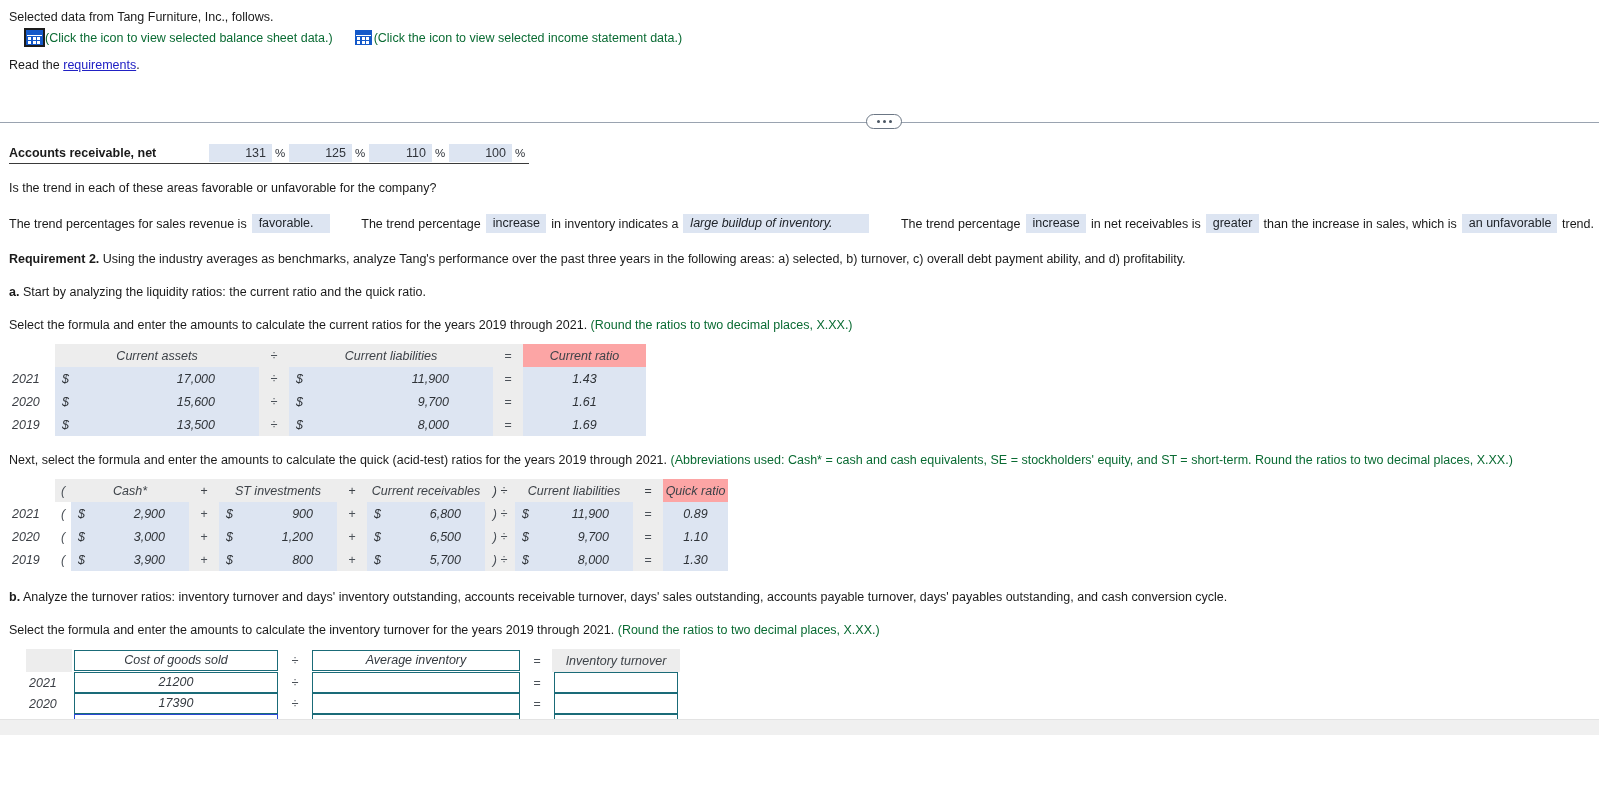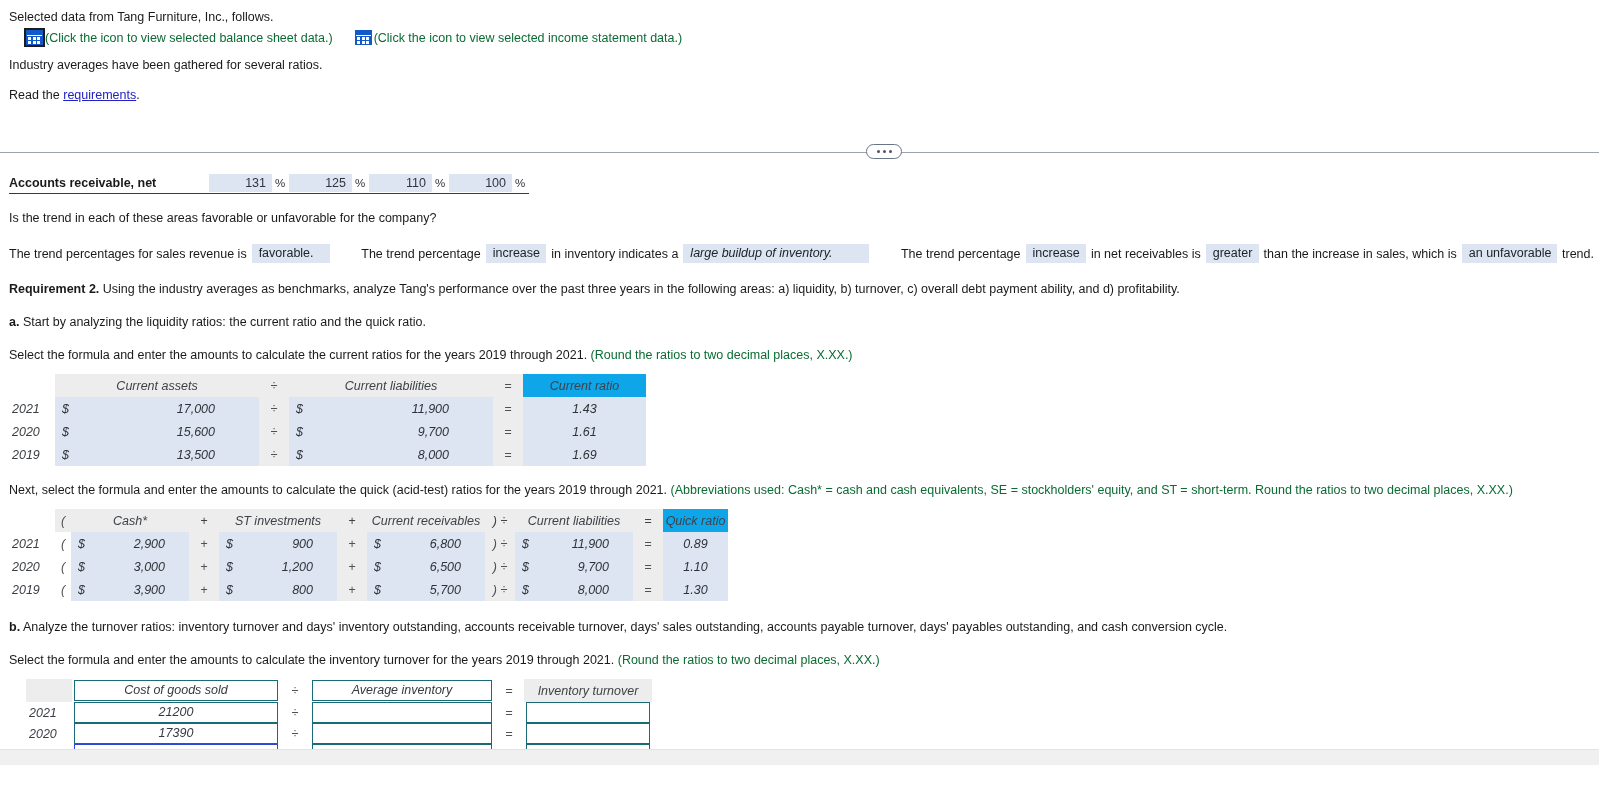--- a/index.html
+++ b/index.html
@@ -127,21 +127,21 @@
     border-collapse: collapse;
     margin-left: 9px;
     margin-top: 10px;
     color: #2f3338;
     font-size: 12.5px;
     font-style: italic;
   }
   table.ftable td, table.ftable th { padding: 0; font-weight: normal; }
   .yr { width: 46px; text-align: left; padding-left: 3px !important; height: 23px; color: #3a3e44; }
   .hdr { background: #ededed; height: 23px; text-align: center; color: #3d4248; }
-  .hdr.blue { background: #0ea5e9; }
+  .hdr.blue { background: #fca5a5; }
   .cell { background: #dde5f2; height: 23px; }
   .cell.op { background: #ededed; text-align: center; width: 30px; color: #4b5158; }
   .dollar { text-align: left; padding-left: 7px !important; width: 26px; }
   .amt { text-align: right; padding-right: 44px !important; }
   .res { background: #dde5f2; text-align: center; }
   .paren { background: #ffffff; text-align: center; width: 16px; color: #4b5158; }
   .hdr-paren { background: #ededed; text-align: center; width: 16px; color: #4b5158; }
 
   
   .t1-assets { width: 204px; }
@@ -169,21 +169,21 @@
   .ihdr-cell { padding: 0 2px !important; }
   .ibox {
     border: 1.5px solid #1a6b78;
     background: #ffffff;
     height: 21px; line-height: 18px;
     text-align: center;
     color: #343a40;
     cursor: pointer;
   }
   .ibox.hdrbox { width: 204px; }
-  .ibox.hdrbox2 { width: 180px; }
+  .ibox.hdrbox2 { width: 208px; }
   .ibox.small { width: 124px; }
   .ibox.val { text-align: center; }
   .ibox.focused {
     border: 1.5px solid #2b49d4;
     text-align: right;
     padding-right: 4px;
   }
   .iop { text-align: center; width: 30px; color: #4b5158; }
   .ihdr-plain { background: #ededed; height: 23px; text-align: center; color: #3d4248; width: 124px; }
   .iyr { width: 46px; padding-left: 3px !important; color: #3a3e44; }
@@ -208,21 +208,20 @@
     <div class="line">Selected data from Tang Furniture, Inc., follows.</div>
 
     <div class="icon-row">
       <span class="gridicon focused"></span>
       <span class="green">(Click the icon to view selected balance sheet data.)</span>
       <span class="icon-gap"></span>
       <span class="gridicon"></span>
       <span class="green">(Click the icon to view selected income statement data.)</span>
     </div>
 
-    <div class="line sp">Industry averages have been gathered for several ratios.</div>
 
 
     <div class="line sp">
       <span>Read the </span><span class="link">requirements</span><span>.</span>
     </div>
   </div>
 
   <div class="sep-wrap">
     <div class="sep-line"></div>
     <div class="pill">
@@ -268,21 +267,21 @@
     <span>The trend percentage</span>
     <span class="blank w4">increase</span>
     <span>in net receivables is</span>
     <span class="blank w5">greater</span>
     <span>than the increase in sales, which is</span>
     <span class="blank w6">an unfavorable</span>
     <span>trend.</span>
   </div>
 
   <div class="txt m2">
-    <span class="bold">Requirement 2.</span><span> Using the industry averages as benchmarks, analyze Tang's performance over the past three years in the following areas: a) liquidity, b) turnover, c) overall debt payment ability, and d) profitability.</span>
+    <span class="bold">Requirement 2.</span><span> Using the industry averages as benchmarks, analyze Tang's performance over the past three years in the following areas: a) selected, b) turnover, c) overall debt payment ability, and d) profitability.</span>
   </div>
 
   <div class="txt m1">
     <span class="bold">a.</span><span> Start by analyzing the liquidity ratios: the current ratio and the quick ratio.</span>
   </div>
 
   <div class="txt m1">
     <span>Select the formula and enter the amounts to calculate the current ratios for the years 2019 through 2021.</span>
     <span class="green">(Round the ratios to two decimal places, X.XX.)</span>
   </div>

